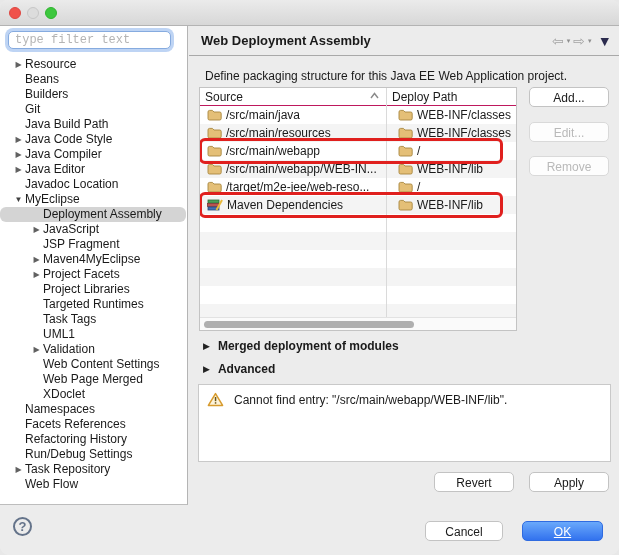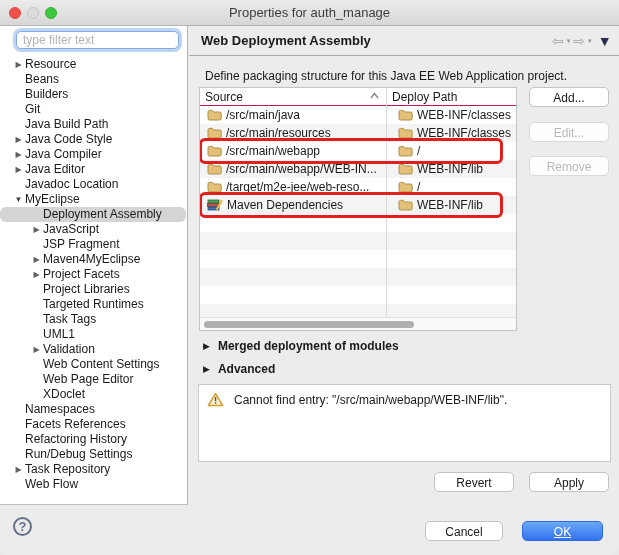--- a/index.html
+++ b/index.html
@@ -14,24 +14,24 @@
     background:linear-gradient(#ebebeb,#d7d7d7);border-bottom:1px solid #b3b3b3;}
   .tl{position:absolute;top:7px;width:12px;height:12px;border-radius:50%;}
   .tl.red{left:9px;background:#f0524b;border:1px solid #dd4742;}
   .tl.gray{left:27px;background:#dcdcdc;border:1px solid #c6c6c6;}
   .tl.green{left:45px;background:#3dc73e;border:1px solid #2fb42f;}
   .wtitle{position:absolute;left:0;right:0;top:5px;text-align:center;
     font-size:13px;color:#3d3d3d;}
   
   .sidebar{position:absolute;left:0;top:26px;width:188px;height:479px;
     background:#ffffff;border-right:1px solid #b4b4b4;border-bottom:1px solid #bdbdbd;}
-  .filter{position:absolute;left:16px;top:5px;width:163px;height:18px;
+  .filter{position:absolute;left:8px;top:5px;width:163px;height:18px;
     border:1px solid #86abdf;border-radius:5px;outline:none;
     box-shadow:0 0 0 3px rgba(110,160,230,.45);padding:0 6px;font-size:12px;
-    font-family:Liberation Sans, sans-serif;color:#1d4ed8;}
+    font-family:Liberation Mono, monospace;color:#1d4ed8;}
   .filter::placeholder{color:#b4b4b4;}
   .tree{position:absolute;left:0;top:31px;right:1px;bottom:2px;overflow:hidden;}
   .titem{height:15px;line-height:15px;font-size:12px;white-space:nowrap;
     display:flex;align-items:center;cursor:default;}
   .titem.sel{background:#d4d4d4;}
   .arrow{width:13px;display:inline-block;text-align:center;font-size:8px;color:#616161;flex:0 0 13px;}
   .arrow.exp{color:#3f3f3f;}
   
   .main{position:absolute;left:189px;top:26px;right:0;bottom:50px;background:#ececec;}
   .mhead{position:absolute;left:0;top:0;right:0;height:30px;border-bottom:1px solid #a9a9a9;}
@@ -94,21 +94,20 @@
 </style>
 </head>
 <body>
 
 <div class="window">
 
   <div class="titlebar">
     <div class="tl red"></div>
     <div class="tl gray"></div>
     <div class="tl green"></div>
-    <div class="wtitle">Properties for auth_manage</div>
   </div>
 
   <div class="sidebar">
     <input class="filter" placeholder="type filter text" style="">
     <div class="tree" id="tree">
         <div class="titem" style="padding-left: 12px;">
           <span class="arrow">▶</span>
           <span>Resource</span>
         </div>
         <div class="titem" style="padding-left: 12px;">
@@ -186,21 +185,21 @@
         <div class="titem" style="padding-left: 30px;">
           <span class="arrow">▶</span>
           <span>Validation</span>
         </div>
         <div class="titem" style="padding-left: 30px;">
           <span class="arrow"></span>
           <span>Web Content Settings</span>
         </div>
         <div class="titem" style="padding-left: 30px;">
           <span class="arrow"></span>
-          <span>Web Page Editor</span>
+          <span>Web Page Merged</span>
         </div>
         <div class="titem" style="padding-left: 30px;">
           <span class="arrow"></span>
           <span>XDoclet</span>
         </div>
         <div class="titem" style="padding-left: 12px;">
           <span class="arrow"></span>
           <span>Namespaces</span>
         </div>
         <div class="titem" style="padding-left: 12px;">

